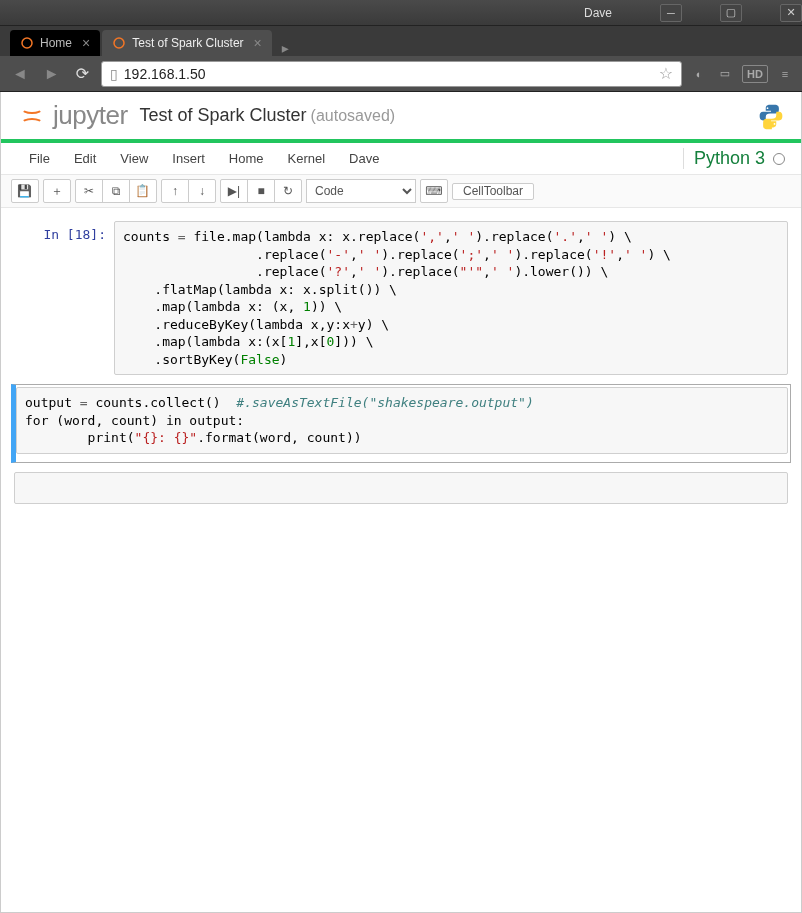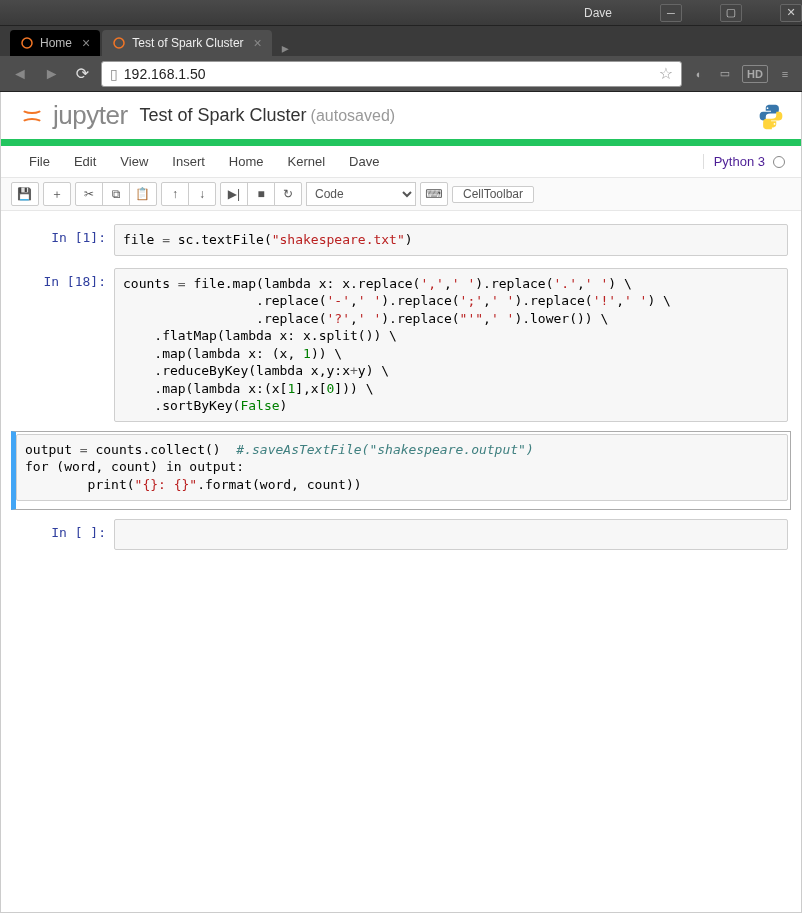--- a/index.html
+++ b/index.html
@@ -25,36 +25,36 @@
 .nav-btn { color: #888; font-size: 16px; padding: 0 4px; }
 .nav-btn.active { color: #ddd; }
 .url-input { flex: 1; background: #fff; height: 26px; border-radius: 3px; display: flex; align-items: center; padding: 0 8px; font-size: 14px; color: #333; border: 1px solid #999; }
 .url-input .host { color: #222; }
 .url-input .path { color: #888; }
 .url-star { color: #999; margin-left: auto; font-size: 16px; }
 .ext-icon { width: 18px; height: 18px; display: inline-flex; align-items: center; justify-content: center; color: #aaa; font-size: 11px; }
 
 
 .page { background: #fff; height: calc(913px - 26px - 30px - 36px); overflow: hidden; border: 1px solid #ccc; border-top: none; display: flex; flex-direction: column; }
-.jp-header { padding: 8px 16px; display: flex; align-items: center; border-bottom: 7px solid #22c55e; }
+.jp-header { padding: 8px 16px; display: flex; align-items: center; border-bottom: 4px solid #22c55e; }
 .jp-logo { font-size: 26px; color: #888; font-weight: 400; letter-spacing: -0.5px; display: flex; align-items: center; }
 .jp-logo-icon { width: 30px; height: 30px; margin-right: 6px; position: relative; }
 .jp-logo-icon::before, .jp-logo-icon::after { content: ''; position: absolute; left: 4px; right: 4px; height: 7px; border: 2.5px solid #f37626; border-radius: 50%; }
 .jp-logo-icon::before { top: 2px; border-top-color: transparent; border-left-color: transparent; border-right-color: transparent; }
 .jp-logo-icon::after { bottom: 2px; border-bottom-color: transparent; border-left-color: transparent; border-right-color: transparent; }
 .jp-title { font-size: 18px; color: #333; margin-left: 12px; }
 .jp-autosave { font-size: 16px; color: #999; margin-left: 4px; }
 .jp-header .spacer { flex: 1; }
 .python-logo { width: 28px; height: 28px; }
 
 
 .menu-bar { display: flex; padding: 4px 16px; font-size: 13px; color: #444; border-bottom: 1px solid #e7e7e7; align-items: center; }
 .menu-item { padding: 4px 12px; cursor: pointer; }
 .menu-bar .spacer { flex: 1; }
-.kernel-name { color: #4c1d95; font-size: 13px; padding-right: 4px; border-left: 1px solid #ddd; padding-left: 10px; }
+.kernel-name { color: #15803d; font-size: 18px; padding-right: 4px; border-left: 1px solid #ddd; padding-left: 10px; }
 .kernel-ind { width: 12px; height: 12px; border: 1px solid #888; border-radius: 50%; margin-left: 4px; }
 
 
 .toolbar { display: flex; padding: 4px 10px; border-bottom: 1px solid #e7e7e7; gap: 4px; align-items: center; background: #fafafa; }
 .tb-group { display: flex; gap: 0; }
 .tb-btn { border: 1px solid #ccc; background: #fff; height: 24px; min-width: 28px; display: inline-flex; align-items: center; justify-content: center; font-size: 12px; color: #555; border-radius: 2px; }
 .tb-group .tb-btn { border-radius: 0; margin-left: -1px; }
 .tb-group .tb-btn:first-child { border-radius: 2px 0 0 2px; margin-left: 0; }
 .tb-group .tb-btn:last-child { border-radius: 0 2px 2px 0; }
 .tb-select { border: 1px solid #ccc; height: 24px; width: 110px; font-size: 12px; padding: 0 4px; background: #fff; color: #555; }
@@ -182,26 +182,20 @@
     </div>
     <select class="tb-select">
       <option>Code</option>
     </select>
     <span class="tb-btn">⌨</span>
     <span class="tb-text-btn">CellToolbar</span>
   </div>
 
   <div class="notebook" id="notebook-container">
 
-  <div class="cell">
-        <div class="prompt">In [1]:</div>
-        <div class="cell-body">
-          <div class="input-area">file <span class="c-op">=</span> sc.textFile(<span class="c-str">"shakespeare.txt"</span>)</div>
-        </div>
-      </div>
       <div class="cell">
         <div class="prompt">In [18]:</div>
         <div class="cell-body">
           <div class="input-area">counts <span class="c-op">=</span> file.map(<span class="c-kw">lambda</span> x: x.replace(<span class="c-str">','</span>,<span class="c-str">' '</span>).replace(<span class="c-str">'.'</span>,<span class="c-str">' '</span>) \
                  .replace(<span class="c-str">'-'</span>,<span class="c-str">' '</span>).replace(<span class="c-str">';'</span>,<span class="c-str">' '</span>).replace(<span class="c-str">'!'</span>,<span class="c-str">' '</span>) \
                  .replace(<span class="c-str">'?'</span>,<span class="c-str">' '</span>).replace(<span class="c-str">"'"</span>,<span class="c-str">' '</span>).lower()) \
     .flatMap(<span class="c-kw">lambda</span> x: x.split()) \
     .map(<span class="c-kw">lambda</span> x: (x, <span class="c-num">1</span>)) \
     .reduceByKey(<span class="c-kw">lambda</span> x,y:x<span class="c-op">+</span>y) \
     .map(<span class="c-kw">lambda</span> x:(x[<span class="c-num">1</span>],x[<span class="c-num">0</span>])) \
@@ -212,20 +206,19 @@
         <div class="cell-body">
           <div class="input-area">output <span class="c-op">=</span> counts.collect()  <span class="c-cmt">#.saveAsTextFile("shakespeare.output")</span>
 <span class="c-kw">for</span> (word, count) <span class="c-kw">in</span> output:
         print(<span class="c-str">"{}: {}"</span>.format(word, count))</div>
           <div style="display: flex;">
             <div class="prompt"></div>
           </div>
         </div>
       </div>
       <div class="cell">
-        <div class="prompt">In [ ]:</div>
         <div class="cell-body">
           <div class="input-area">&nbsp;</div>
         </div>
       </div>
     </div>
 
 </div>
 
 </body></html>

